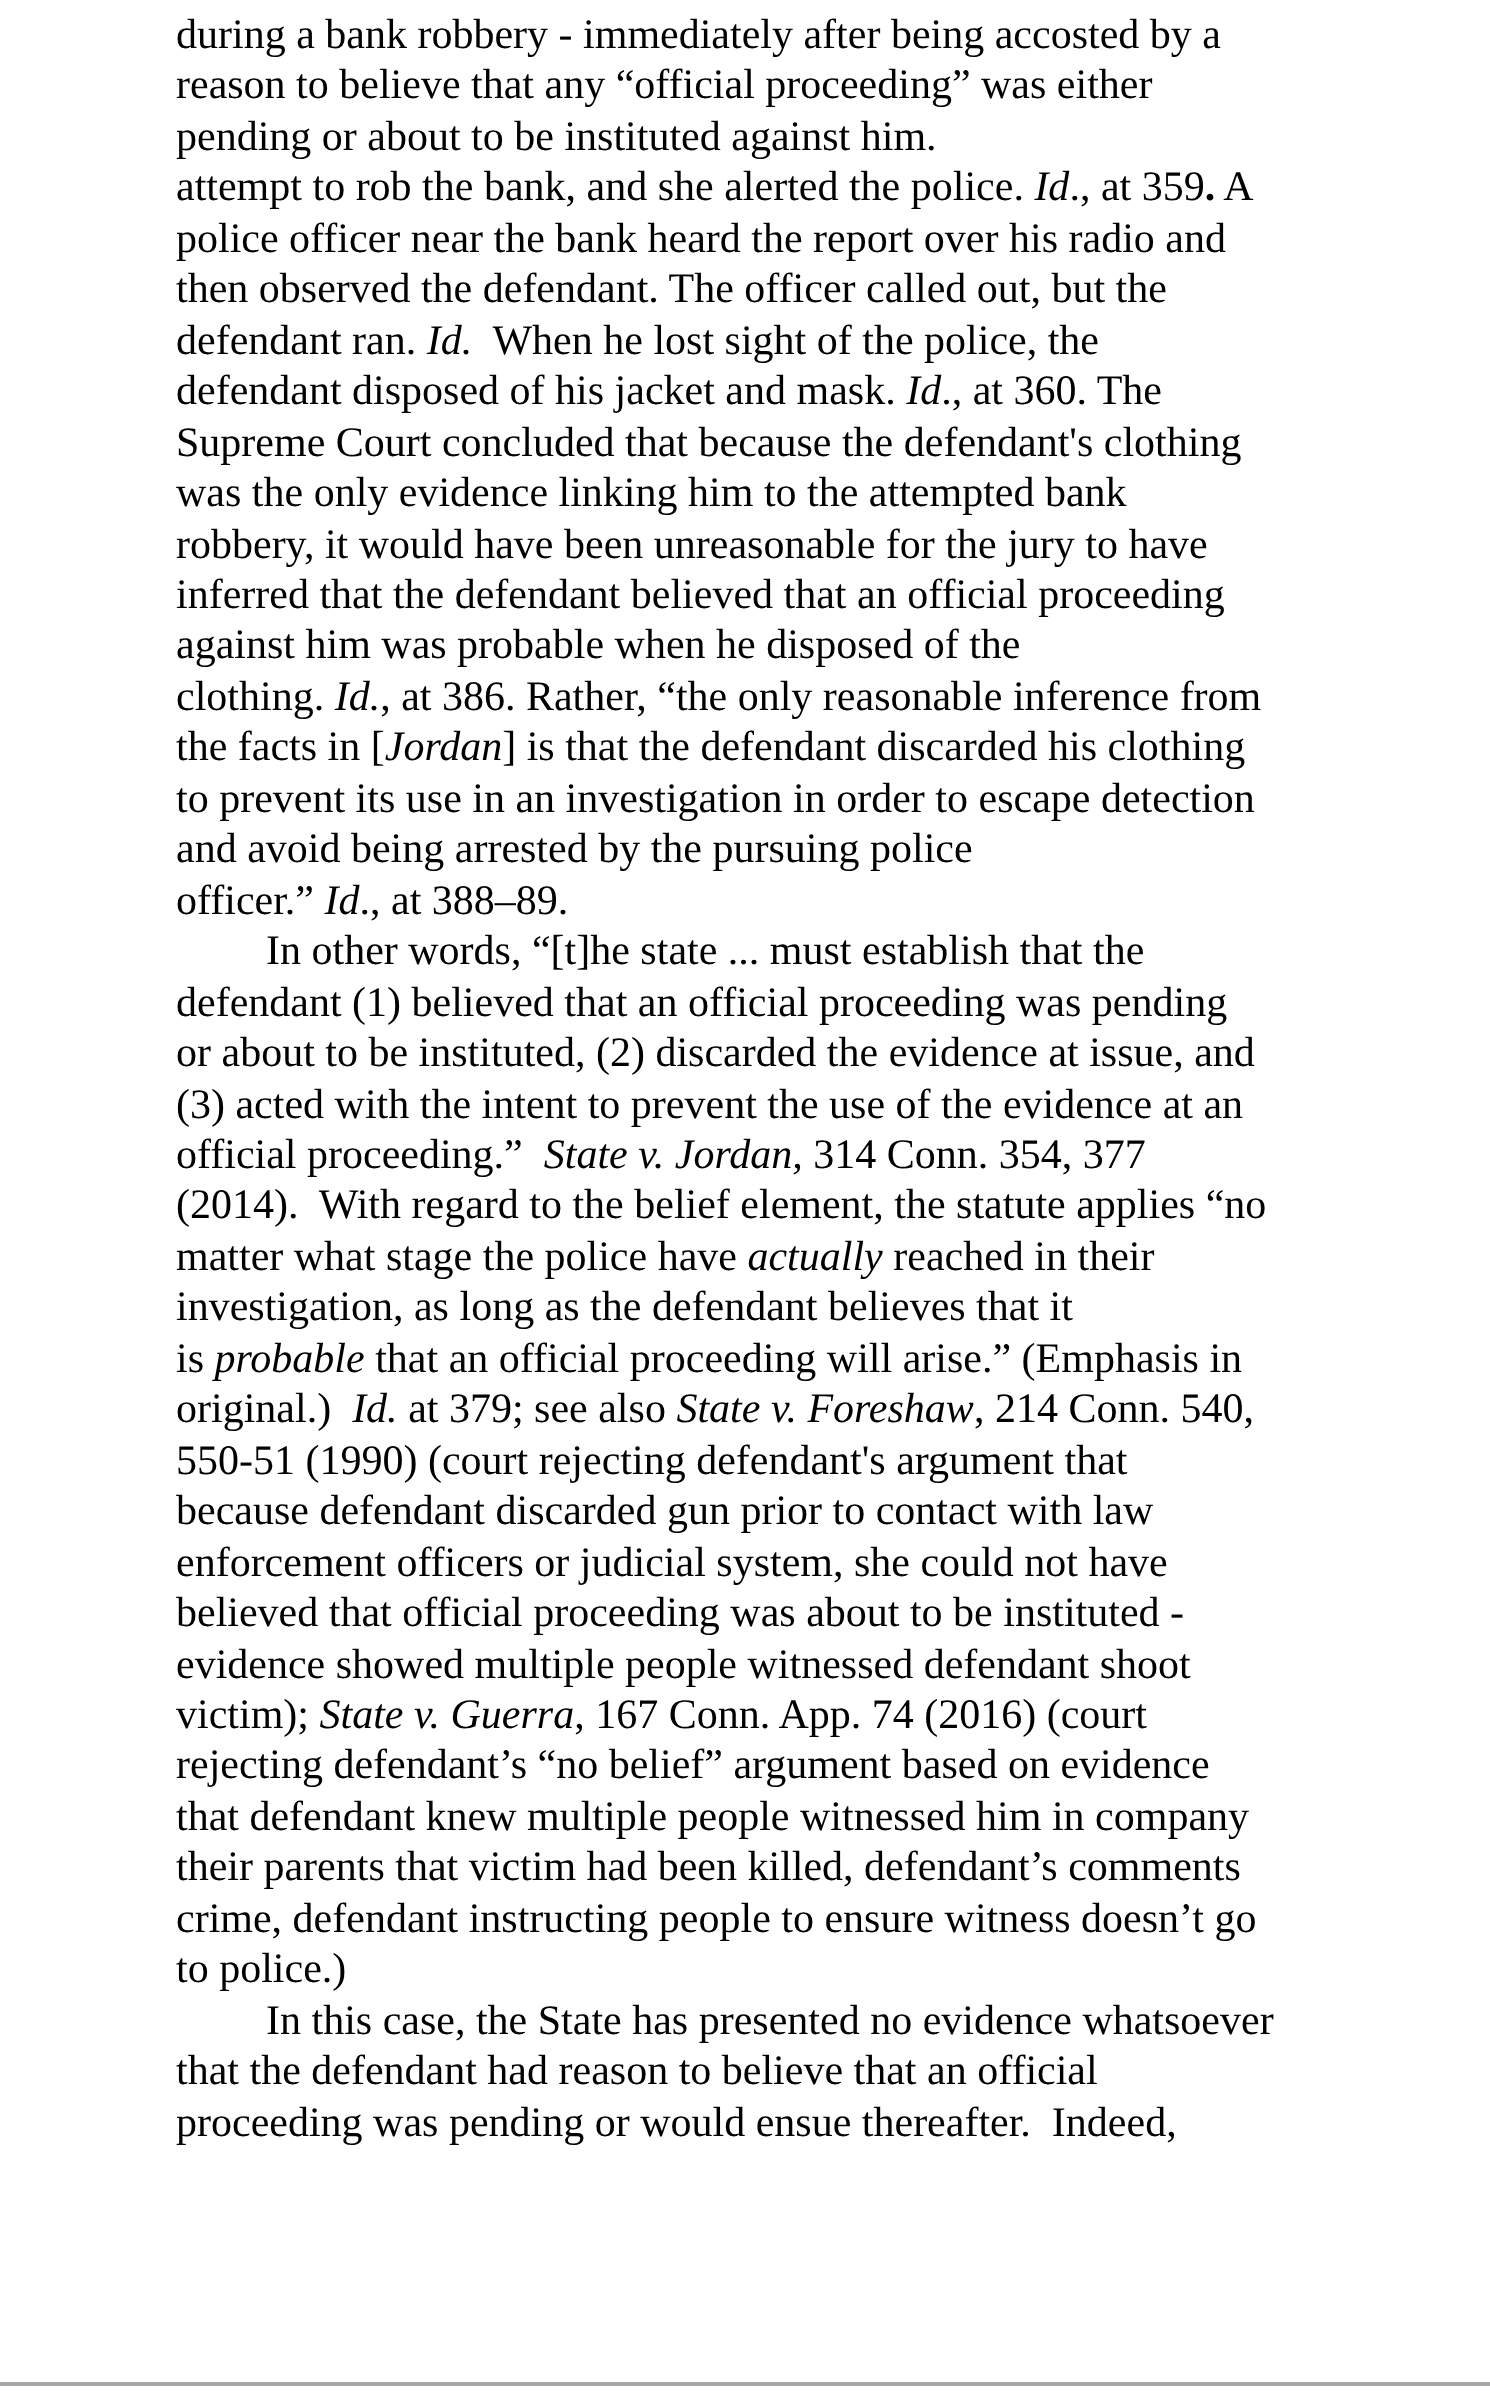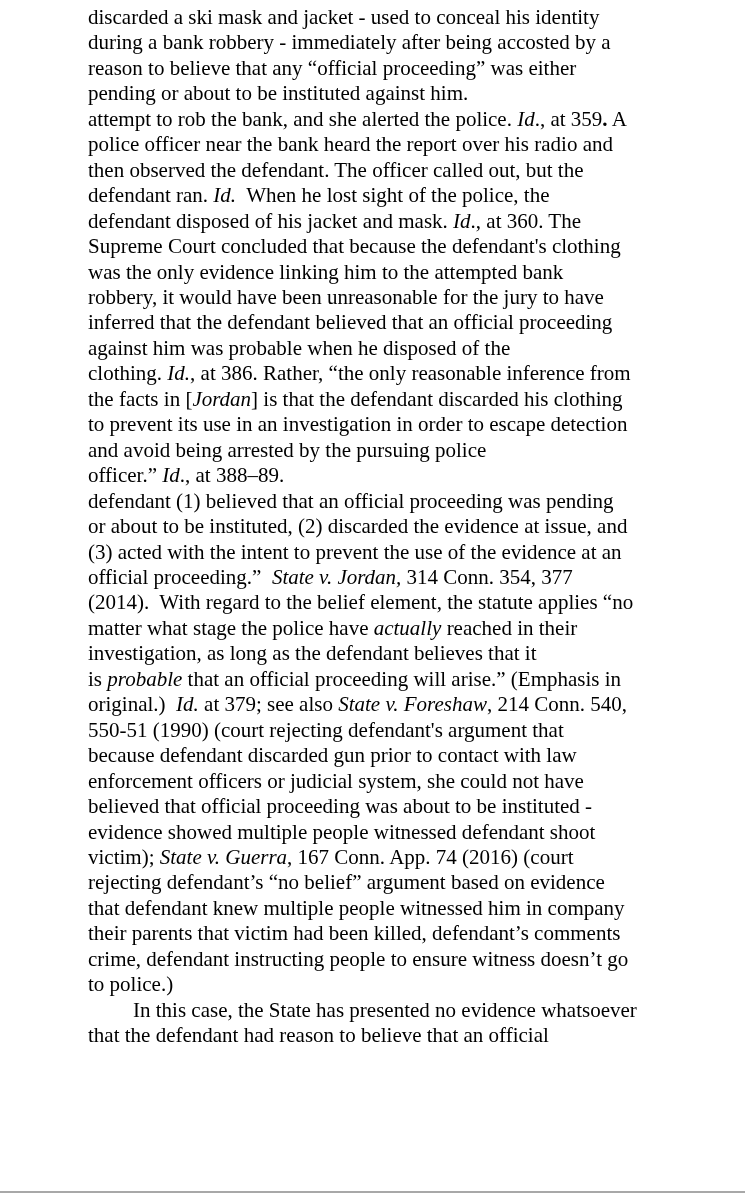--- a/index.html
+++ b/index.html
@@ -49,21 +49,20 @@
     height: 2px;
   }
 </style>
 </head>
 <body>
 
 <div class="page" style="background: rgb(255, 255, 255);">
   <div class="clip-region">
     <div class="textblock" style="color: rgb(0, 0, 0);">
         <div class="para">
-          <div class="line"><span>discarded a ski mask and jacket - used to conceal his identity</span></div>
           <div class="line"><span>during a bank robbery - immediately after being accosted by a</span></div>
           <div class="line"><span>reason to believe that any “official proceeding” was either</span></div>
           <div class="line"><span>pending or about to be instituted against him.</span></div>
         </div>
         <div class="para">
           <div class="line"><span>attempt to rob the bank, and she alerted the police. </span><span class="run-i">Id</span><span>., at 359</span><span class="run-b">.</span><span> A</span></div>
           <div class="line"><span>police officer near the bank heard the report over his radio and</span></div>
           <div class="line"><span>then observed the defendant. The officer called out, but the</span></div>
           <div class="line"><span>defendant ran. </span><span class="run-i">Id.</span><span>  When he lost sight of the police, the</span></div>
           <div class="line"><span>defendant disposed of his jacket and mask. </span><span class="run-i">Id</span><span>., at 360. The</span></div>
@@ -72,20 +71,21 @@
           <div class="line"><span>robbery, it would have been unreasonable for the jury to have</span></div>
           <div class="line"><span>inferred that the defendant believed that an official proceeding</span></div>
           <div class="line"><span>against him was probable when he disposed of the</span></div>
           <div class="line"><span>clothing. </span><span class="run-i">Id.</span><span>, at 386. Rather, “the only reasonable inference from</span></div>
           <div class="line"><span>the facts in [</span><span class="run-i">Jordan</span><span>] is that the defendant discarded his clothing</span></div>
           <div class="line"><span>to prevent its use in an investigation in order to escape detection</span></div>
           <div class="line"><span>and avoid being arrested by the pursuing police</span></div>
           <div class="line"><span>officer.” </span><span class="run-i">Id</span><span>., at 388–89.</span></div>
         </div>
         <div class="para">
+          <div class="line first-indent"><span>In other words, “[t]he state ... must establish that the</span></div>
           <div class="line"><span>defendant (1) believed that an official proceeding was pending</span></div>
           <div class="line"><span>or about to be instituted, (2) discarded the evidence at issue, and</span></div>
           <div class="line"><span>(3) acted with the intent to prevent the use of the evidence at an</span></div>
           <div class="line"><span>official proceeding.”  </span><span class="run-i">State v. Jordan,</span><span> 314 Conn. 354, 377</span></div>
           <div class="line"><span>(2014).  With regard to the belief element, the statute applies “no</span></div>
           <div class="line"><span>matter what stage the police have </span><span class="run-i">actually</span><span> reached in their</span></div>
           <div class="line"><span>investigation, as long as the defendant believes that it</span></div>
           <div class="line"><span>is </span><span class="run-i">probable</span><span> that an official proceeding will arise.” (Emphasis in</span></div>
           <div class="line"><span>original.)  </span><span class="run-i">Id.</span><span> at 379; see also </span><span class="run-i">State v. Foreshaw</span><span>, 214 Conn. 540,</span></div>
           <div class="line"><span>550-51 (1990) (court rejecting defendant's argument that</span></div>
@@ -96,17 +96,18 @@
           <div class="line"><span>victim); </span><span class="run-i">State v. Guerra</span><span>, 167 Conn. App. 74 (2016) (court</span></div>
           <div class="line"><span>rejecting defendant’s “no belief” argument based on evidence</span></div>
           <div class="line"><span>that defendant knew multiple people witnessed him in company</span></div>
           <div class="line"><span>their parents that victim had been killed, defendant’s comments</span></div>
           <div class="line"><span>crime, defendant instructing people to ensure witness doesn’t go</span></div>
           <div class="line"><span>to police.)</span></div>
         </div>
         <div class="para">
           <div class="line first-indent"><span>In this case, the State has presented no evidence whatsoever</span></div>
           <div class="line"><span>that the defendant had reason to believe that an official</span></div>
+          <div class="line"><span>proceeding was pending or would ensue thereafter.  Indeed,</span></div>
         </div>
       </div>
   </div>
   <div class="page-divider" style="background: rgb(168, 168, 168);"></div>
 </div>
 
 </body></html>

